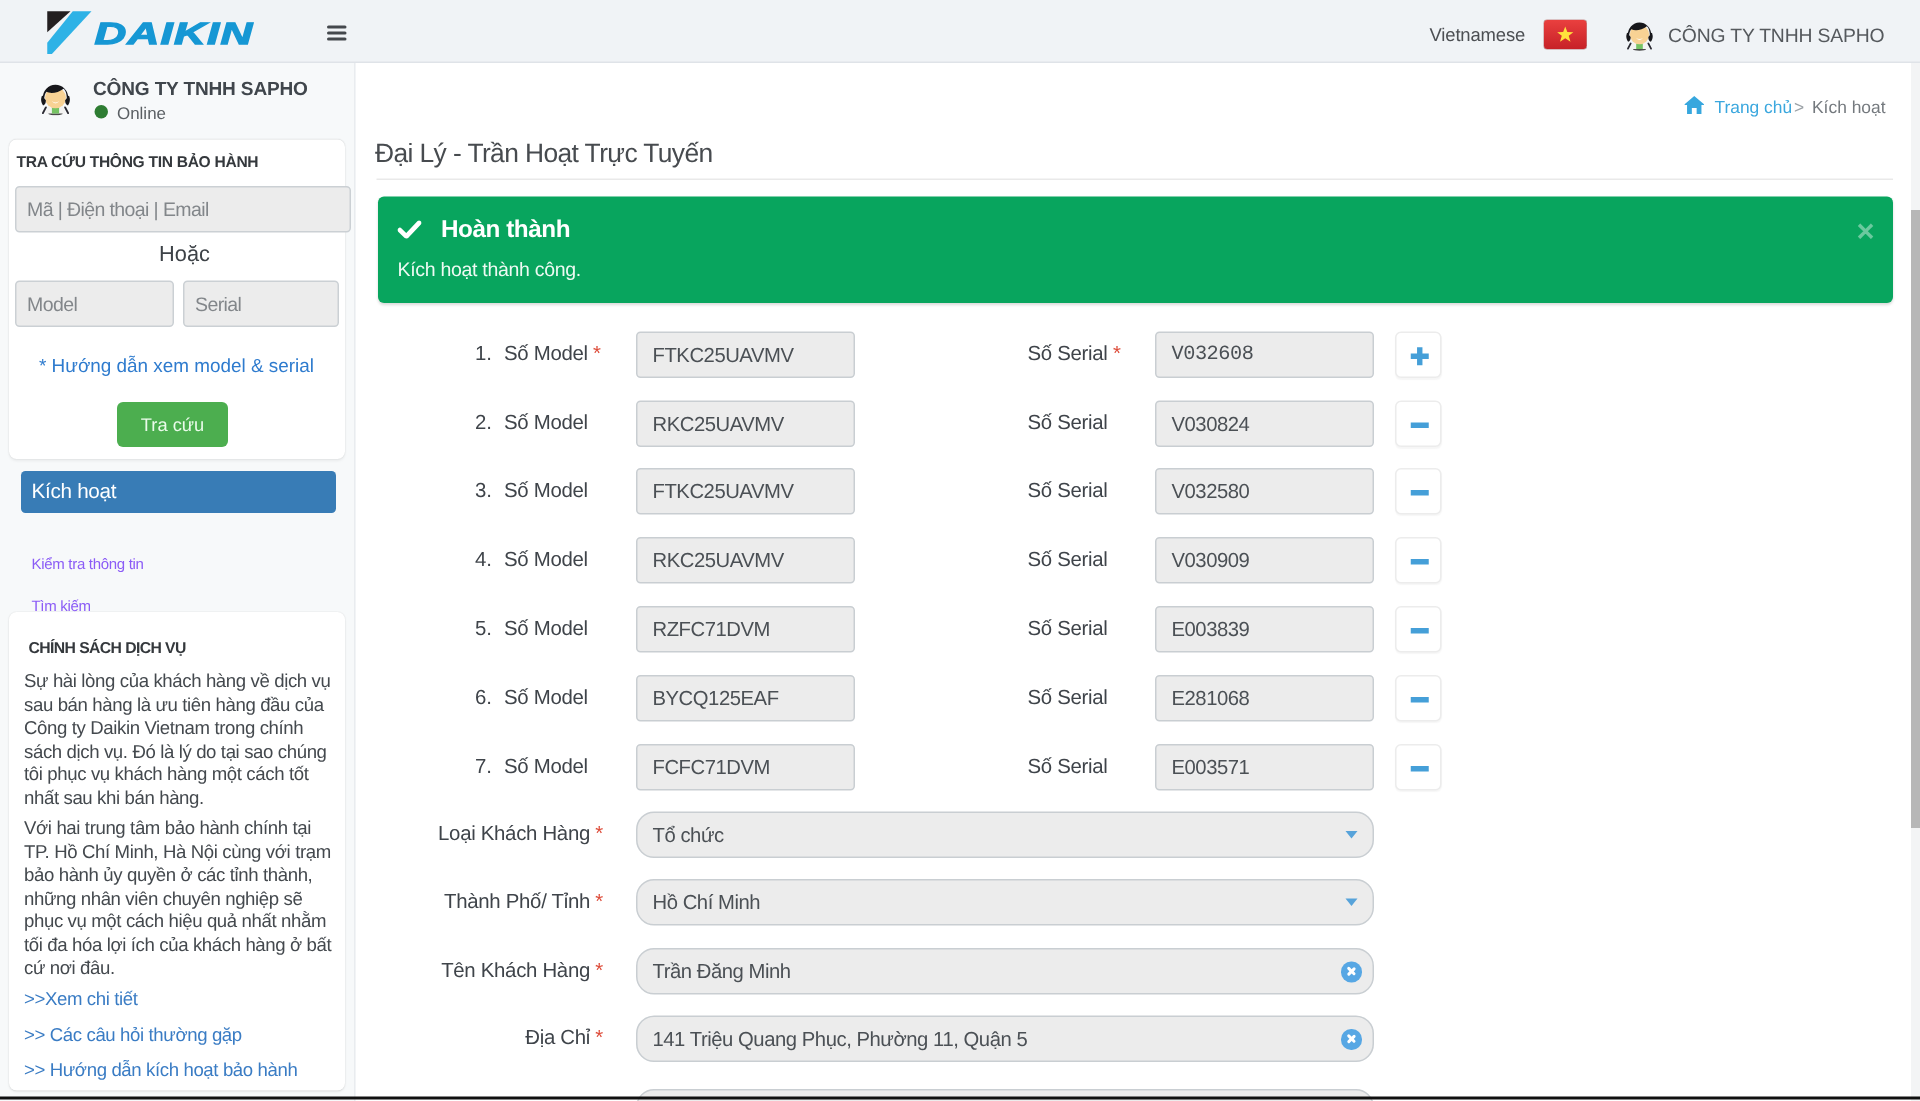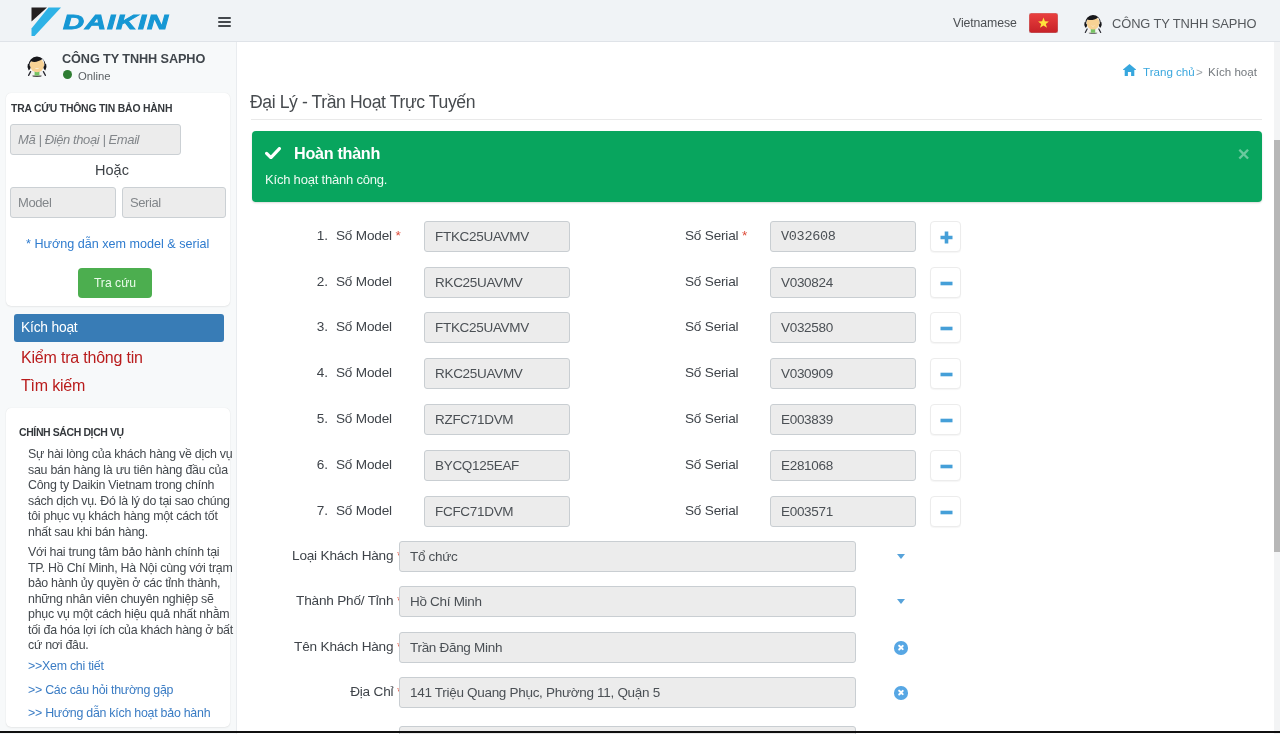--- a/index.html
+++ b/index.html
@@ -23,42 +23,42 @@
 
   .card { position:absolute; background:#fff; border-radius:5px; box-shadow:0 0 1px rgba(0,0,0,.12), 0 1px 2px rgba(0,0,0,.06); }
   .card1 { left:6px; top:93px; width:224px; height:213px; }
   .card2 { left:6px; top:408px; width:224px; height:319px; }
 
   .ctitle { font-weight:bold; color:#34383c; letter-spacing:0; }
   .sinput { position:absolute; background:#ececec; border:1px solid #cbd0d4; border-radius:3px; color:#82868a; font-size:13px; letter-spacing:-0.4px; line-height:29px; padding-left:7px; white-space:nowrap; overflow:hidden; }
   .btn-green { position:absolute; background:#4cae4f; color:#eafbea; border-radius:4px; font-size:14.5px; text-align:center; }
 
   .menu-active { position:absolute; left:14px; top:314px; width:210px; height:28px; background:#387cb6; border-radius:3px; color:#fff; font-size:13.8px; letter-spacing:-0.2px; line-height:28px; padding-left:7px; }
-  .menu-item { position:absolute; left:21px; font-size:16px; letter-spacing:-0.2px; color:#b91c1c; }
-
-  .p2 { position:absolute; left:28px; font-size:12.4px; line-height:15.5px; color:#44494e; letter-spacing:-0.25px; white-space:nowrap; }
+  .menu-item { position:absolute; left:21px; font-size:10px; letter-spacing:-0.2px; color:#8b5cf6;margin-top:22px; }
+
+  .p2 { position:absolute; left:16px; font-size:12.4px; line-height:15.5px; color:#44494e; letter-spacing:-0.25px; white-space:nowrap; }
   .blink { color:#3a7cc4; }
 
   
   .main { position:absolute; left:238px; top:42px; width:1036px; height:692px; background:#fff; }
   .h1 { position:absolute; left:250px; top:92px; font-size:17.6px; color:#474b4f; letter-spacing:-0.4px; }
   .hr1 { position:absolute; left:251px; top:119px; width:1011px; height:1px; background:#e9e9e9; }
 
   .alert { position:absolute; left:252px; top:131px; width:1010px; height:71px; background:#08a55e; border-radius:4px; box-shadow:0 1px 2px rgba(0,0,0,.15); color:#fff; }
   .alert .t1 { position:absolute; left:42px; top:13px; font-size:16.2px; letter-spacing:-0.3px; font-weight:bold; }
   .alert .t2 { position:absolute; left:13px; top:41px; font-size:13px; letter-spacing:-0.2px; color:#eefaf3; }
   .alert .x  { position:absolute; left:985px; top:14px; font-size:16px; font-weight:bold; color:#fff; opacity:.4; }
 
   .flabel { position:absolute; font-size:13.6px; letter-spacing:-0.2px; color:#3f444a; white-space:nowrap; }
   .fnum { position:absolute; width:30px; text-align:right; font-size:13.6px; color:#3f444a; }
   .red { color:#dd4b39; }
   .finput { position:absolute; height:31px; background:#ececec; border:1px solid #c9ced2; border-radius:3px; font-size:13.5px; letter-spacing:-0.3px; color:#4b5055; line-height:30px; padding-left:10px; white-space:nowrap; }
   .fin-s { left:424px; width:146px; }
   .fin-r { left:770px; width:146px; }
-  .fin-w { left:399px; width:457px; }
+  .fin-w { left:424px; width:492px;border-radius:12px; }
   .pmbtn { position:absolute; left:930px; width:31px; height:31px; background:#fff; border:1px solid #ececec; border-radius:4px; box-shadow:0 1px 1px rgba(0,0,0,.04); }
   .pmbtn svg { position:absolute; left:9px; top:9px; }
 
   .caret { position:absolute; left:897px; width:0; height:0; border-left:4px solid transparent; border-right:4px solid transparent; border-top:5px solid #57a3da; }
   .xcirc { position:absolute; left:894px; width:13.5px; height:13.5px; border-radius:50%; background:#57a7e4; }
   .xcirc:before, .xcirc:after { content:""; position:absolute; left:6.2px; top:3.3px; width:1.6px; height:7.1px; background:#fff; border-radius:1px; }
   .xcirc:before { transform:rotate(45deg); }
   .xcirc:after { transform:rotate(-45deg); }
 
   .botline { position:absolute; left:0; top:731px; width:1280px; height:2.4px; background:#101010; z-index:9; }
@@ -113,22 +113,22 @@
 <div class="sidebar"></div>
 <svg class="abs" style="left:25px; top:51px;" width="24" height="26" viewBox="0 0 24 26">
     <use href="#avatar"></use>
   </svg>
 <div class="uname">CÔNG TY TNHH SAPHO</div>
 <div class="odot"></div>
 <div class="otext">Online</div>
 
 <div class="card card1"></div>
 <div class="abs ctitle" style="left:11px; top:103px; font-size:10.4px; letter-spacing:-0.2px;">TRA CỨU THÔNG TIN BẢO HÀNH</div>
-<div class="sinput" style="left:10px; top:124px; width:171px; height:31px;font-style:italic;">Mã | Điện thoại | Email</div>
-<div class="abs" style="left:0; top:162px; width:224px; text-align:center; font-size:14.5px; color:#3d4247;">Hoặc</div>
+<div class="sinput" style="left:10px; top:124px; width:224px; height:31px;">Mã | Điện thoại | Email</div>
+<div class="abs" style="left:11px; top:162px; width:224px; text-align:center; font-size:14.5px; color:#3d4247;">Hoặc</div>
 <div class="sinput" style="left:10px; top:187px; width:106px; height:31px;">Model</div>
 <div class="sinput" style="left:122px; top:187px; width:104px; height:31px;">Serial</div>
 <div class="abs blink" style="left:26px; top:237px; font-size:12.6px; color:#2e7bce;">* Hướng dẫn xem model &amp; serial</div>
 <div class="btn-green" style="left:78px; top:268px; width:74px; height:30px; line-height:30px; font-size:12.2px;">Tra cứu</div>
 
 <div class="menu-active">Kích hoạt</div>
 <div class="menu-item" style="top:349px;">Kiểm tra thông tin</div>
 <div class="menu-item" style="top:377px;">Tìm kiếm</div>
 
 <div class="card card2"></div>

